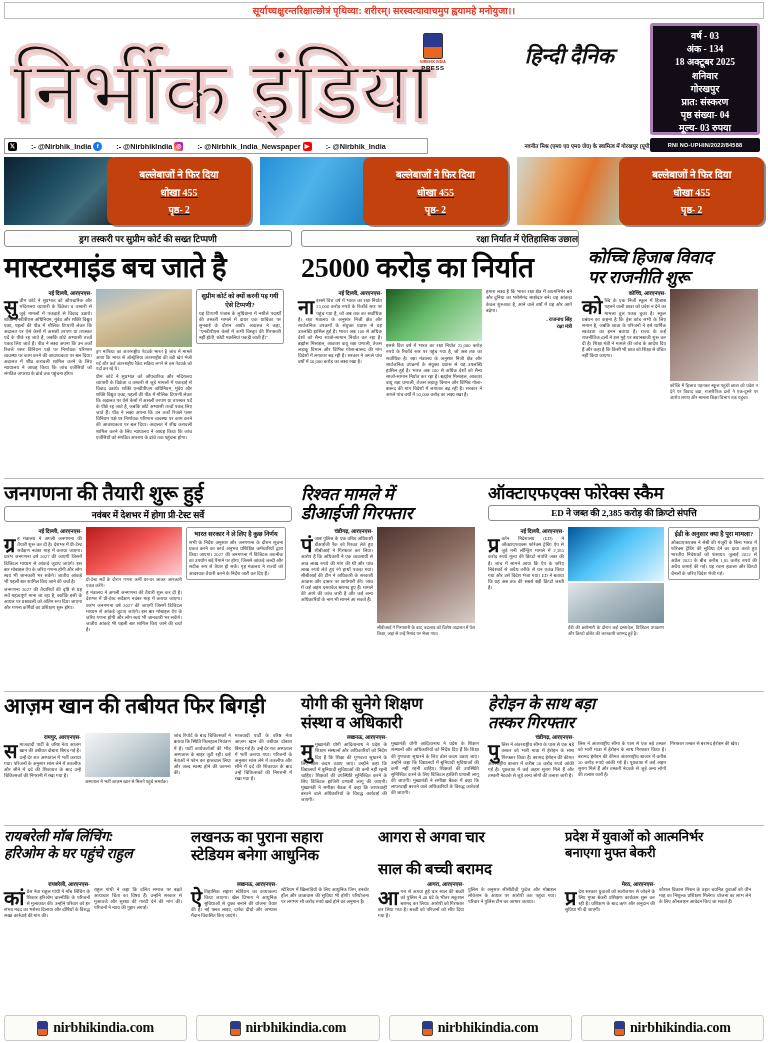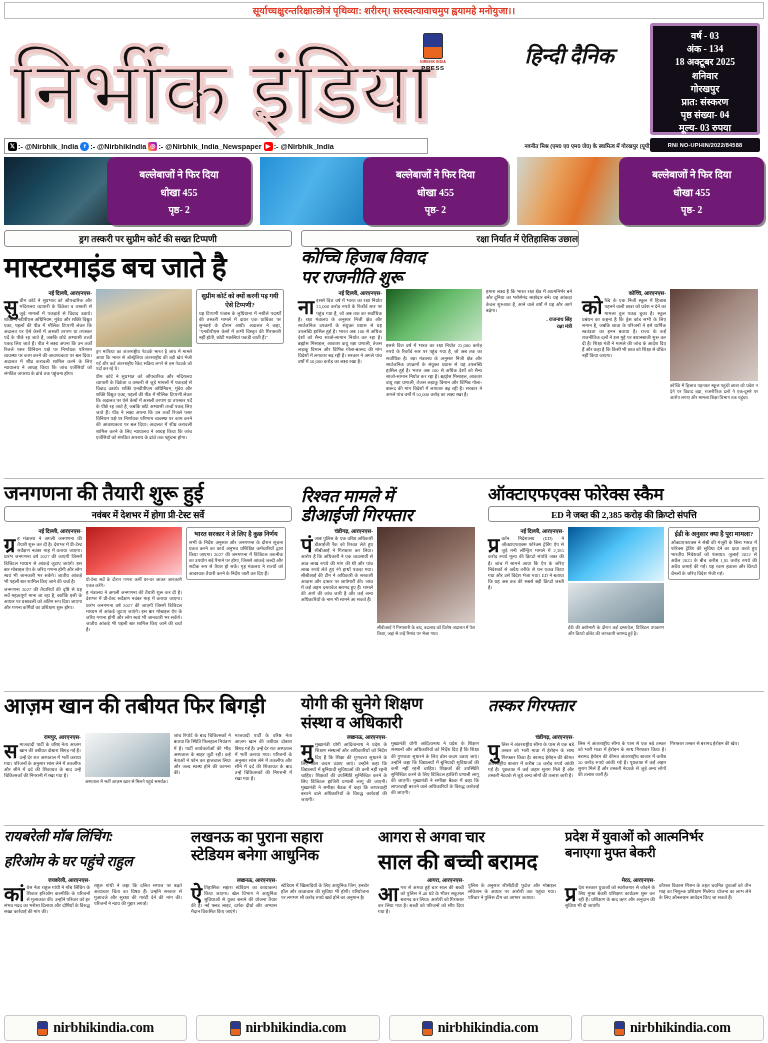--- a/index.html
+++ b/index.html
@@ -66,21 +66,21 @@
     font-family: "Liberation Serif", serif; white-space: nowrap;
   }
 
   
   .social-row { position: relative; height: 16px; margin-top: 1px; display:flex; }
   .social-bar {
     width: 424px; border: 1px solid #9a9a9a; height: 16px;
     display: flex; align-items: center; gap: 2px; padding-left: 3px;
     background:#fff;
   }
-  .soc-item { display: flex; align-items: center; gap: 1px; }
+  .soc-item { display: flex; align-items: center; gap: 14px; }
   .soc-ic { width: 9px; height: 9px; border-radius: 2px; display:inline-block; flex:none;
             font-size:6px; color:#fff; text-align:center; line-height:9px; font-weight:700;}
   .ic-x { background:#000; }
   .ic-fb { background:#1877f2; border-radius:50%; }
   .ic-ig { background: linear-gradient(45deg,#f9ce34,#ee2a7b,#6228d7); }
   .ic-yt { background:#ff0000; border-radius:2px; }
   .soc-txt { font-size: 7.3px; font-weight: 700; color:#111; white-space: nowrap; font-family:"Liberation Sans",sans-serif;}
   .pub-line {
     flex: 1; text-align: center; font-size: 5.6px; color: #222; font-weight:600;
     align-self: center; padding-left: 8px; white-space: nowrap;
@@ -92,24 +92,24 @@
   .rni-box span { color:#fff; font-size:5.6px; font-weight:800; letter-spacing:.2px;}
 
   
   .teaser-strip { display: flex; gap: 9px; margin-top: 3px; height: 68px; }
   .teaser { flex: 1; position: relative; display: flex; }
   .teaser-img { width: 44%; height: 68px; background-size: cover; }
   .t1 { background: linear-gradient(135deg,#0d2230 0%,#1b4a5e 40%,#3f6b7a 70%,#20323c 100%); }
   .t2 { background: linear-gradient(120deg,#2390d6 0%,#4fb3ea 45%,#1d7fbf 100%); }
   .t3 { background: linear-gradient(110deg,#cfd6cf 0%,#e8a05a 35%,#e2742c 60%,#b5c3ad 100%); }
   .teaser-box {
-    flex: 1; background: #701a75; border-radius: 8px;
+    flex: 1; background: #c2410c; border-radius: 8px;
     box-shadow: 2px 2px 0 rgba(0,0,0,.45);
     display: flex; flex-direction: column; align-items: center; justify-content: center;
-    gap: 4px; margin-left: -6px; z-index:2;
+    gap: 4px; margin-left: -6px; z-index:2;text-decoration:underline;
   }
   .teaser-box .tl {
     color: #fff; font-size: 10px; font-weight: 700;
     font-family: "Liberation Serif", serif; white-space: nowrap;
   }
   .teaser-box .tp { color:#fff; font-size: 9.5px; font-weight: 700; font-family:"Liberation Serif",serif;}
 
   
   .kicker-row { display:flex; gap:9px; margin-top:5px; height:17px; align-items:center;}
   .kicker {
@@ -267,20 +267,23 @@
     </div>
     <div class="kicker" style="width:278px;justify-content:flex-end;">
       <span>रक्षा निर्यात में ऐतिहासिक उछाल</span>
     </div>
   </div>
 
   <div class="head-row">
     <div style="width:288px;">
       <div class="hl hl-xl">मास्टरमाइंड बच जाते है</div>
     </div>
+    <div style="width:278px;">
+      <div class="hl hl-xl">25000 करोड़ का निर्यात</div>
+    </div>
     <div style="width:176px;">
       <div class="hl hl-ital" style="font-size:17px;">कोच्चि हिजाब विवाद</div>
       <div class="hl hl-ital" style="font-size:17px;margin-top:2px;">पर राजनीति शुरू</div>
     </div>
   </div>
 
   <div class="cols" style="gap:6px; margin-top:3px; height:185px;">
 
     <div style="width:288px; display:flex; gap:4px;">
       <div style="width:88px;">
@@ -323,21 +326,21 @@
       </div>
       <div style="width:88px;">
         <div class="photo ph-e" style="height:92px;"></div>
         <div class="caption" style="margin-top:2px;">कोच्चि में हिजाब पहनकर स्कूल पहुंची छात्रा को प्रवेश न देने पर विवाद बढ़ा, राजनीतिक दलों ने एक-दूसरे पर आरोप लगाए और मामला शिक्षा विभाग तक पहुंचा।</div>
       </div>
     </div>
   </div>
 
   <hr class="rule">
 
-  <div class="cols" style="gap:9px; align-items:flex-end;">
+  <div class="cols" style="gap:9px; align-items:center;">
     <div style="width:288px;">
       <div class="hl" style="font-size:20px;">जनगणना की तैयारी शुरू हुई</div>
       <div class="barline">
         <span>नवंबर में देशभर में होगा प्री-टेस्ट सर्वे</span>
       </div>
     </div>
     <div style="width:178px;">
       <div class="hl hl-ital" style="font-size:17px;">रिश्वत मामले में</div>
       <div class="hl hl-ital" style="font-size:17px;margin-top:2px;">डीआईजी गिरफ्तार</div>
     </div>
@@ -403,20 +406,21 @@
 
   <div class="cols" style="gap:9px; align-items:flex-start;">
     <div style="width:288px;">
       <div class="hl" style="font-size:21px;">आज़म खान की तबीयत फिर बिगड़ी</div>
     </div>
     <div style="width:178px;">
       <div class="hl" style="font-size:16px;">योगी की सुनेगे शिक्षण</div>
       <div class="hl" style="font-size:16px;margin-top:2px;">संस्था व अधिकारी</div>
     </div>
     <div style="width:272px;">
+      <div class="hl hl-ital" style="font-size:16px;">हेरोइन के साथ बड़ा</div>
       <div class="hl hl-ital" style="font-size:16px;margin-top:2px;">तस्कर गिरफ्तार</div>
     </div>
   </div>
 
   <div class="cols" style="gap:9px; height:88px; margin-top:2px;">
     <div style="width:288px; display:flex; gap:4px;">
       <div style="width:78px;">
         <div class="dateline">रामपुर, आरएनएस-</div>
         <div class="blurb"><span class="dropcap">स</span><span>माजवादी पार्टी के वरिष्ठ नेता आज़म खान की तबीयत दोबारा बिगड़ गई है। उन्हें देर रात अस्पताल में भर्ती कराया गया। परिजनों के अनुसार सांस लेने में तकलीफ और सीने में दर्द की शिकायत के बाद उन्हें चिकित्सकों की निगरानी में रखा गया है।</span></div>
       </div>
@@ -454,29 +458,29 @@
         <div class="blurb" style="margin-top:8px;">गिरफ्तार तस्कर से बरामद हेरोइन की खेप।</div>
       </div>
     </div>
   </div>
 
   <hr class="rule">
 
   <div class="cols" style="gap:9px; align-items:flex-start;">
     <div style="width:178px;">
       <div class="hl hl-ital" style="font-size:14px;">रायबरेली मॉब लिंचिंग:</div>
-      <div class="hl hl-ital" style="font-size:14px;margin-top:10px;">हरिओम के घर पहुंचे राहुल</div>
+      <div class="hl hl-ital" style="font-size:14px;margin-top:2px;">हरिओम के घर पहुंचे राहुल</div>
     </div>
     <div style="width:178px;">
       <div class="hl" style="font-size:15px;">लखनऊ का पुराना सहारा</div>
       <div class="hl" style="font-size:15px;margin-top:2px;">स्टेडियम बनेगा आधुनिक</div>
     </div>
     <div style="width:178px;">
       <div class="hl" style="font-size:15px;">आगरा से अगवा चार</div>
-      <div class="hl" style="font-size:21px;margin-top:6px;">साल की बच्ची बरामद</div>
+      <div class="hl" style="font-size:15px;margin-top:16px;">साल की बच्ची बरामद</div>
     </div>
     <div style="width:186px;">
       <div class="hl" style="font-size:13px;">प्रदेश में युवाओं को आत्मनिर्भर</div>
       <div class="hl" style="font-size:13px;margin-top:2px;">बनाएगा मुफ्त बेकरी</div>
     </div>
   </div>
 
   <div class="cols" style="gap:9px; height:68px; margin-top:2px;">
     <div style="width:178px; display:flex; gap:4px;">
       <div style="width:86px;">

